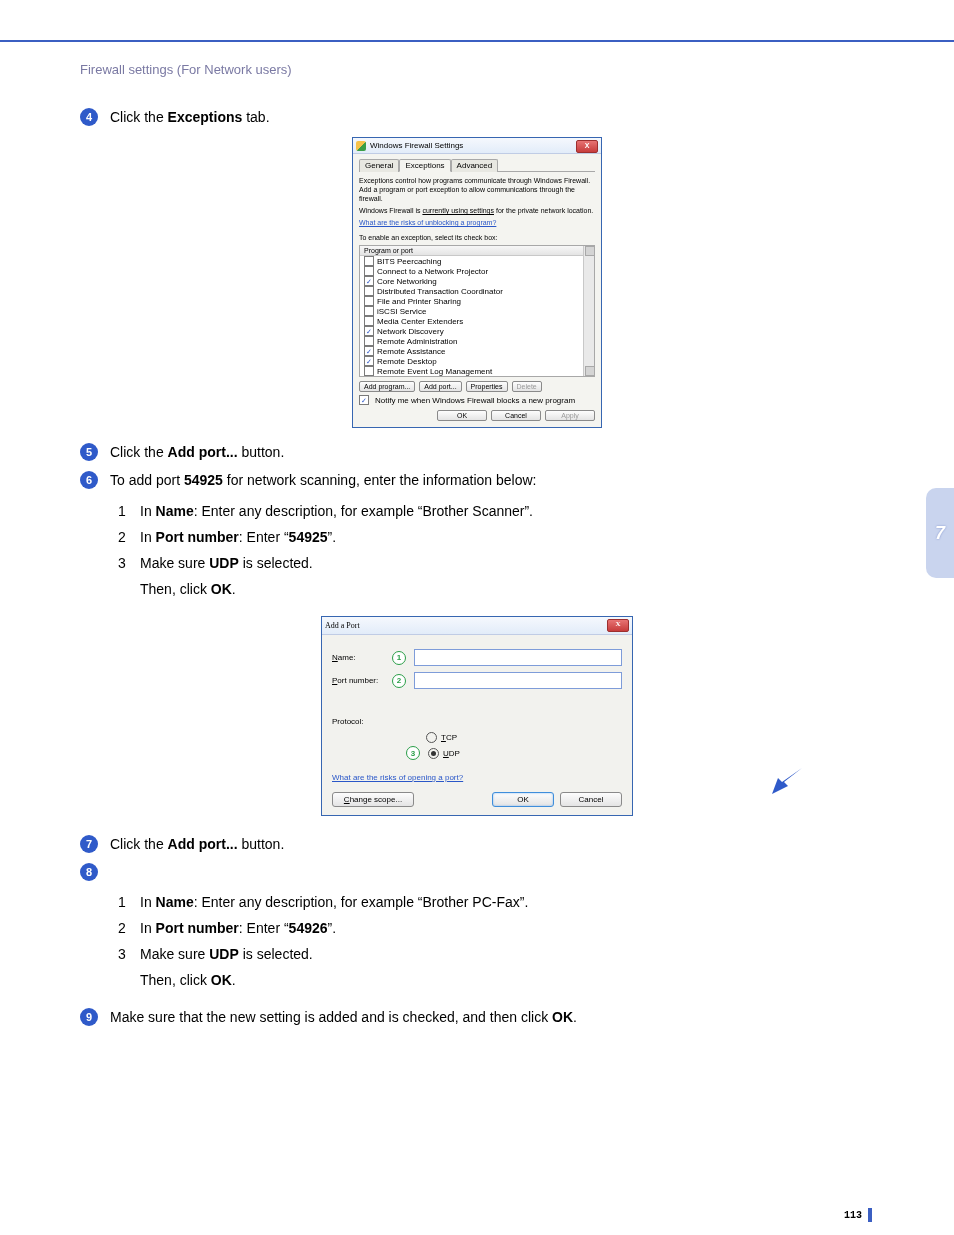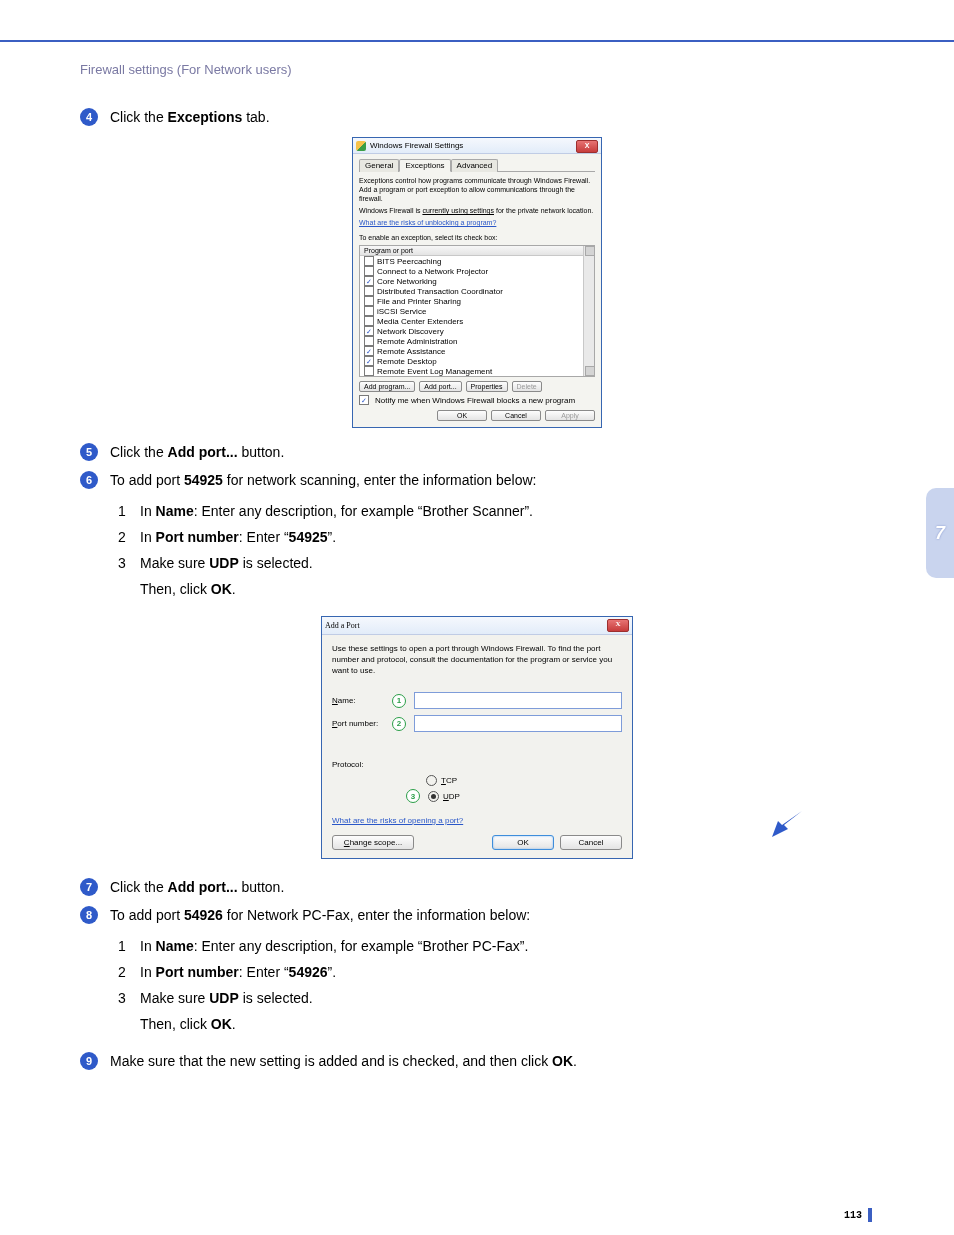--- a/index.html
+++ b/index.html
@@ -323,21 +323,20 @@
       </div>
   </div>
 
   <div class="dlg2-wrap">
     <div class="dialog2">
       <div class="dlg-titlebar">
         <span class="dlg-title">Add a Port</span>
         <div class="dlg-close">X</div>
       </div>
       <div class="dlg2-body">
-        <div class="dlg2-desc">Use these settings to open a port through Windows Firewall. To find the port number and protocol, consult the documentation for the program or service you want to use.</div>
         <div class="field-row">
           <span class="field-label"><u>N</u><span>ame:</span></span>
           <span class="circle-num">1</span>
           <div class="field-input"></div>
         </div>
         <div class="field-row">
           <span class="field-label"><u>P</u>ort number:</span>
           <span class="circle-num">2</span>
           <div class="field-input"></div>
         </div>
@@ -373,23 +372,20 @@
 
   <div class="step">
     <div class="step-bullet">7</div>
     <div class="step-text">
       <span>Click the </span><b>Add port...</b><span> button.</span>
     </div>
   </div>
 
   <div class="step">
     <div class="step-bullet">8</div>
-    <div class="step-text">
-      <span>To add port </span><b>54926</b><span> for Network PC-Fax, enter the information below:</span>
-    </div>
   </div>
   <div class="sub-steps">
     <div class="sub-step">
         <span class="sub-num">1</span>
         <span><span>In </span><b>Name</b><span>: Enter any description, for example “Brother PC-Fax”.</span></span>
       </div>
     <div class="sub-step">
         <span class="sub-num">2</span>
         <span><span>In </span><b>Port number</b><span>: Enter “</span><b>54926</b><span>”.</span></span>
       </div>

